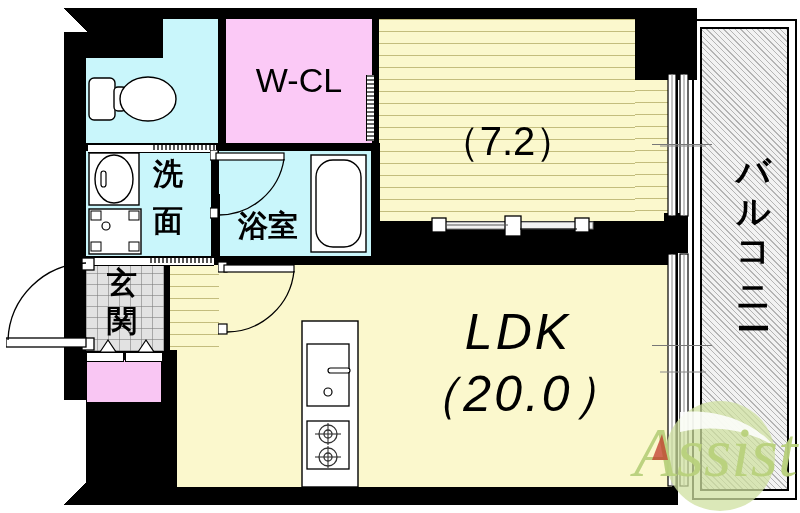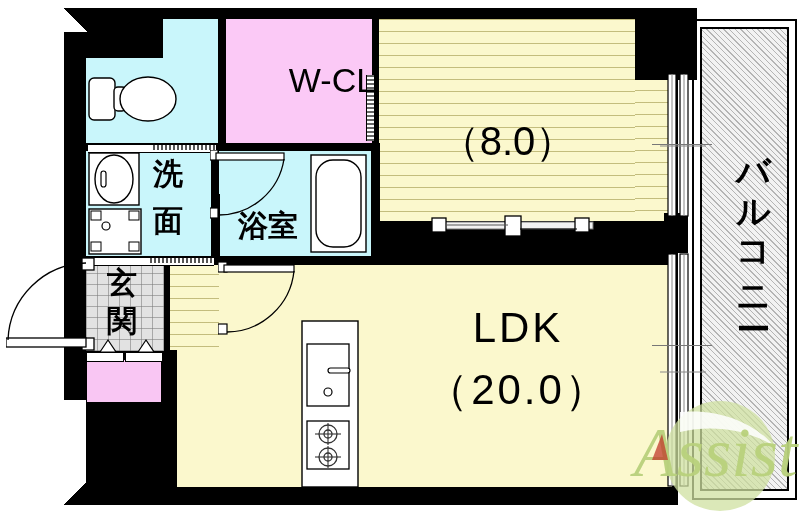--- a/index.html
+++ b/index.html
@@ -66,21 +66,21 @@
   .label {
     color: #000000;
     text-align: center;
     line-height: 1.08;
     white-space: pre;
     user-select: none;
   }
   .lbl-wcl { font-size: 34px; font-weight: 500; letter-spacing: 0px; }
   .lbl-room { font-size: 40px; font-weight: 500; }
   .lbl-room-sub { font-size: 40px; font-weight: 500; }
-  .lbl-ldk { font-size: 42px; font-weight: 500; letter-spacing: 3px;}
+  .lbl-ldk { font-size: 50px; font-weight: 500; letter-spacing: 3px; font-style: italic;}
   .lbl-small-jp { font-size: 30px; font-weight: 700; }
   .lbl-sb { font-size: 36px; font-weight: 500; }
   .lbl-vert {
     font-size: 34px;
     font-weight: 700;
     writing-mode: vertical-rl;
     text-orientation: upright;
     letter-spacing: 6px;
   }
 
@@ -269,28 +269,28 @@
       <circle cx="27" cy="114" r="4" fill="none" stroke="#333" stroke-width="1.3"></circle>
       <line x1="14" y1="114" x2="40" y2="114" stroke="#333" stroke-width="1.1"></line>
       <line x1="27" y1="103" x2="27" y2="125" stroke="#333" stroke-width="1.1"></line>
       <circle cx="27" cy="137" r="9" fill="none" stroke="#333" stroke-width="1.3"></circle>
       <circle cx="27" cy="137" r="4" fill="none" stroke="#333" stroke-width="1.3"></circle>
       <line x1="14" y1="137" x2="40" y2="137" stroke="#333" stroke-width="1.1"></line>
       <line x1="27" y1="126" x2="27" y2="148" stroke="#333" stroke-width="1.1"></line>
     </g>
   </svg>
 
-  <div class="abs label lbl-wcl" style="left:226px; top:62px; width:146px;padding-left:33px;">W-CL</div>
+  <div class="abs label lbl-wcl" style="left:226px; top:62px; width:146px;">W-CL</div>
 
   <div class="abs label lbl-small-jp" style="left:144px; top:158px; width:48px;">洗</div>
   <div class="abs label lbl-small-jp" style="left:144px; top:205px; width:48px;">面</div>
 
   <div class="abs label lbl-small-jp" style="left:228px; top:210px; width:80px;">浴室</div>
 
-  <div class="abs label lbl-room-sub" style="left:390px; top:120px; width:235px;">（8.0）</div>
+  <div class="abs label lbl-room-sub" style="left:390px; top:120px; width:235px;">（7.2）</div>
 
   <div class="abs label lbl-ldk" style="left:418px; top:305px; width:200px;">LDK</div>
   <div class="abs label lbl-ldk" style="left:398px; top:367px; width:240px;">（20.0）</div>
 
   <div class="abs label lbl-small-jp" style="left:98px; top:267px; width:48px;">玄</div>
   <div class="abs label lbl-small-jp" style="left:98px; top:305px; width:48px;">関</div>
 
 
   <div class="abs label lbl-vert" style="left:712px; top:132px; width:60px;">バルコニー</div>
 

